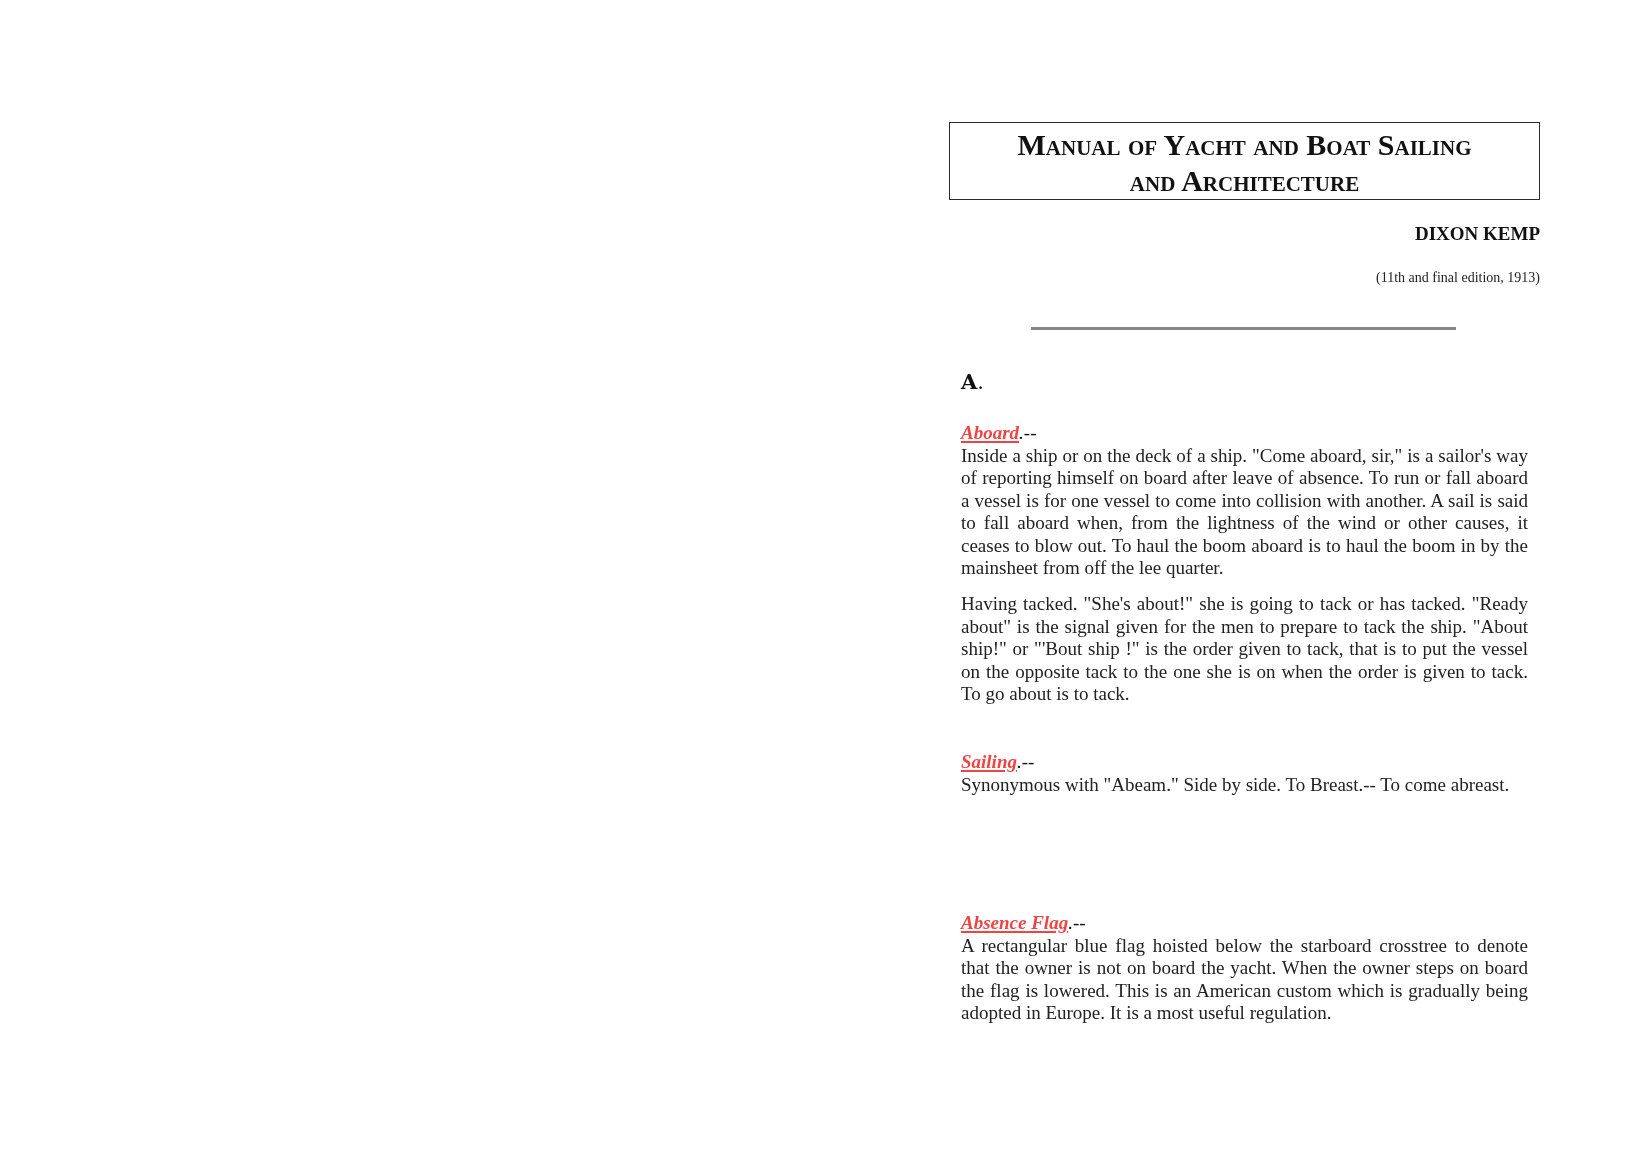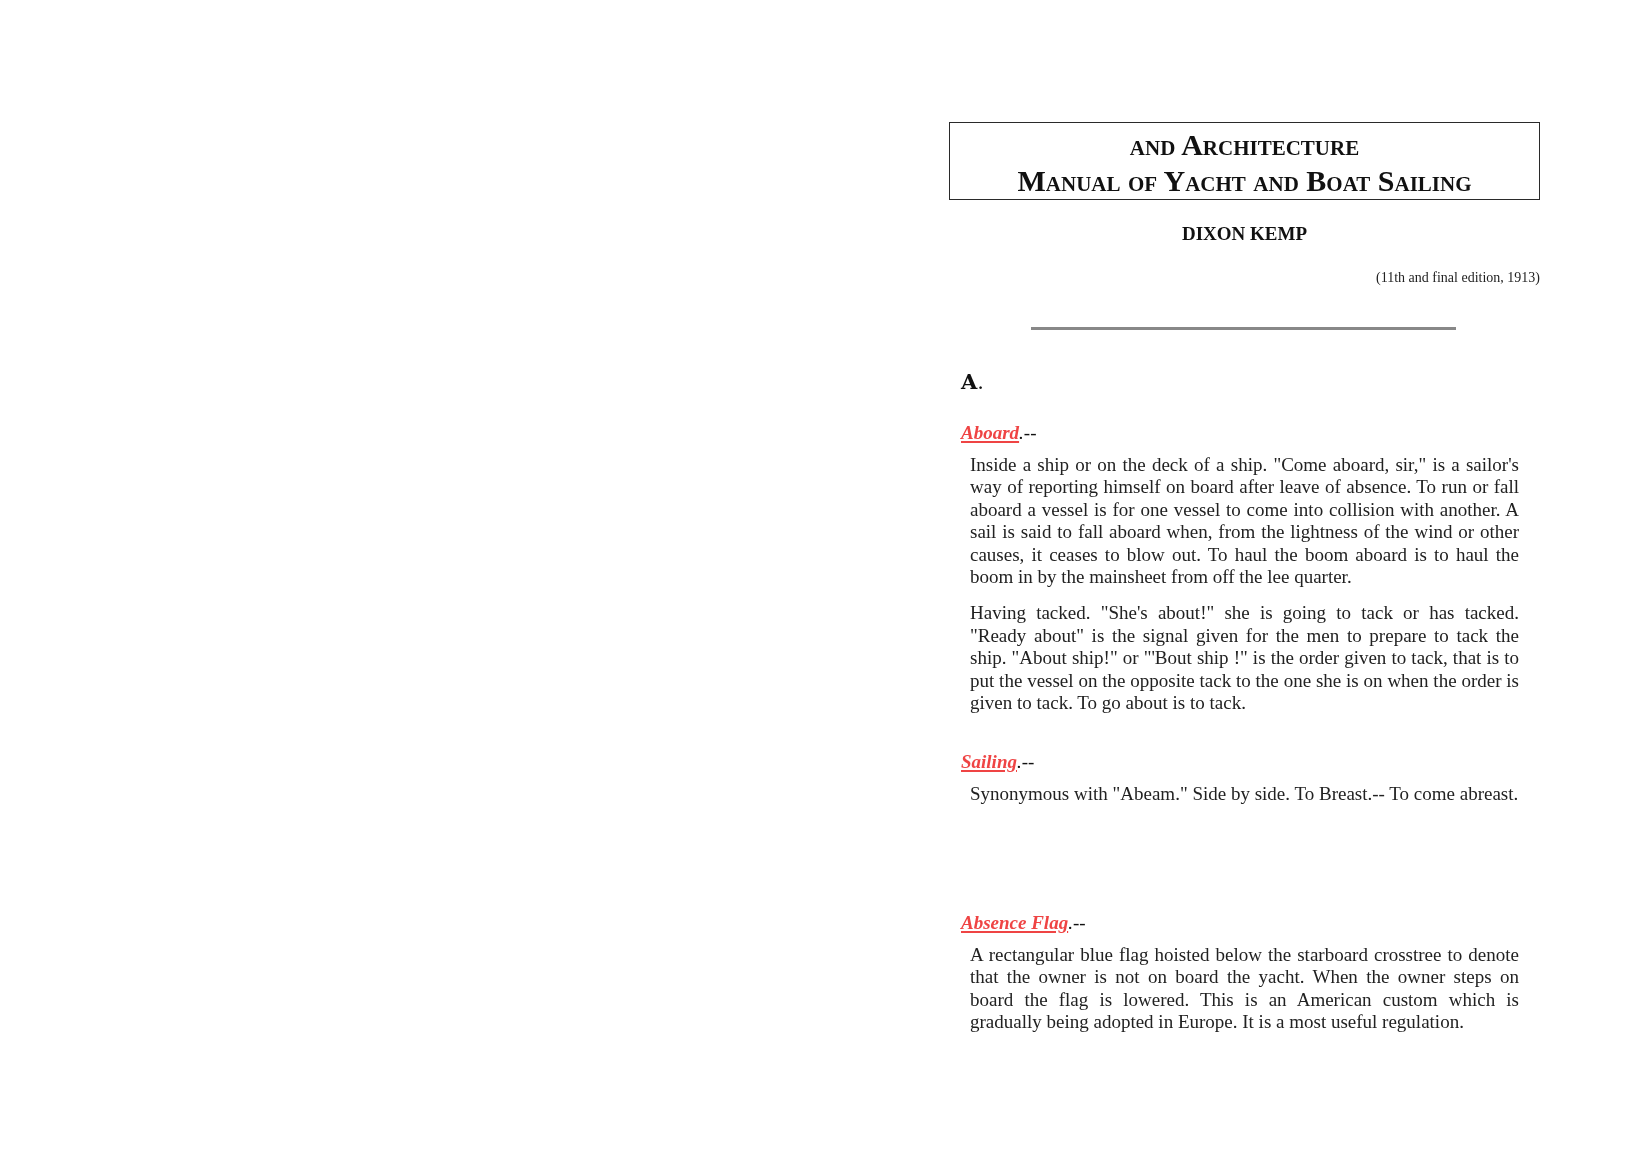--- a/index.html
+++ b/index.html
@@ -32,21 +32,21 @@
     .title-line {
       font-weight: bold;
       font-variant: small-caps;
       font-size: 30px;
       line-height: 36px;
       letter-spacing: 0px;
       color: #111;
     }
     .author {
       margin-top: 23px;
-      text-align: center;
+      text-align: right;
       font-weight: bold;
       font-size: 19px;
       line-height: 22px;
       color: #111;
     }
     .edition {
       margin-top: 22px;
       text-align: right;
       font-size: 14px;
       line-height: 22px;
@@ -99,31 +99,31 @@
     }
     .term-suffix {
       font-style: italic;
       color: #111;
     }
     .definition {
       font-size: 19px;
       line-height: 22.5px;
       text-align: justify;
       color: #222;
-      margin: 9px;
+      margin: 0;
     }
   </style>
 </head>
 <body>
 
 <div class="page">
 
   <div class="title-box">
+    <div class="title-line">Manual of Yacht and Boat Sailing</div>
     <div class="title-line">and Architecture</div>
-    <div class="title-line">Manual of Yacht and Boat Sailing</div>
   </div>
 
   <div class="author">DIXON KEMP</div>
 
   <div class="edition">(11th and final edition, 1913)</div>
 
   <div class="rule"></div>
 
   <div class="section-letter"><span>A</span><span class="dot">.</span></div>
 

